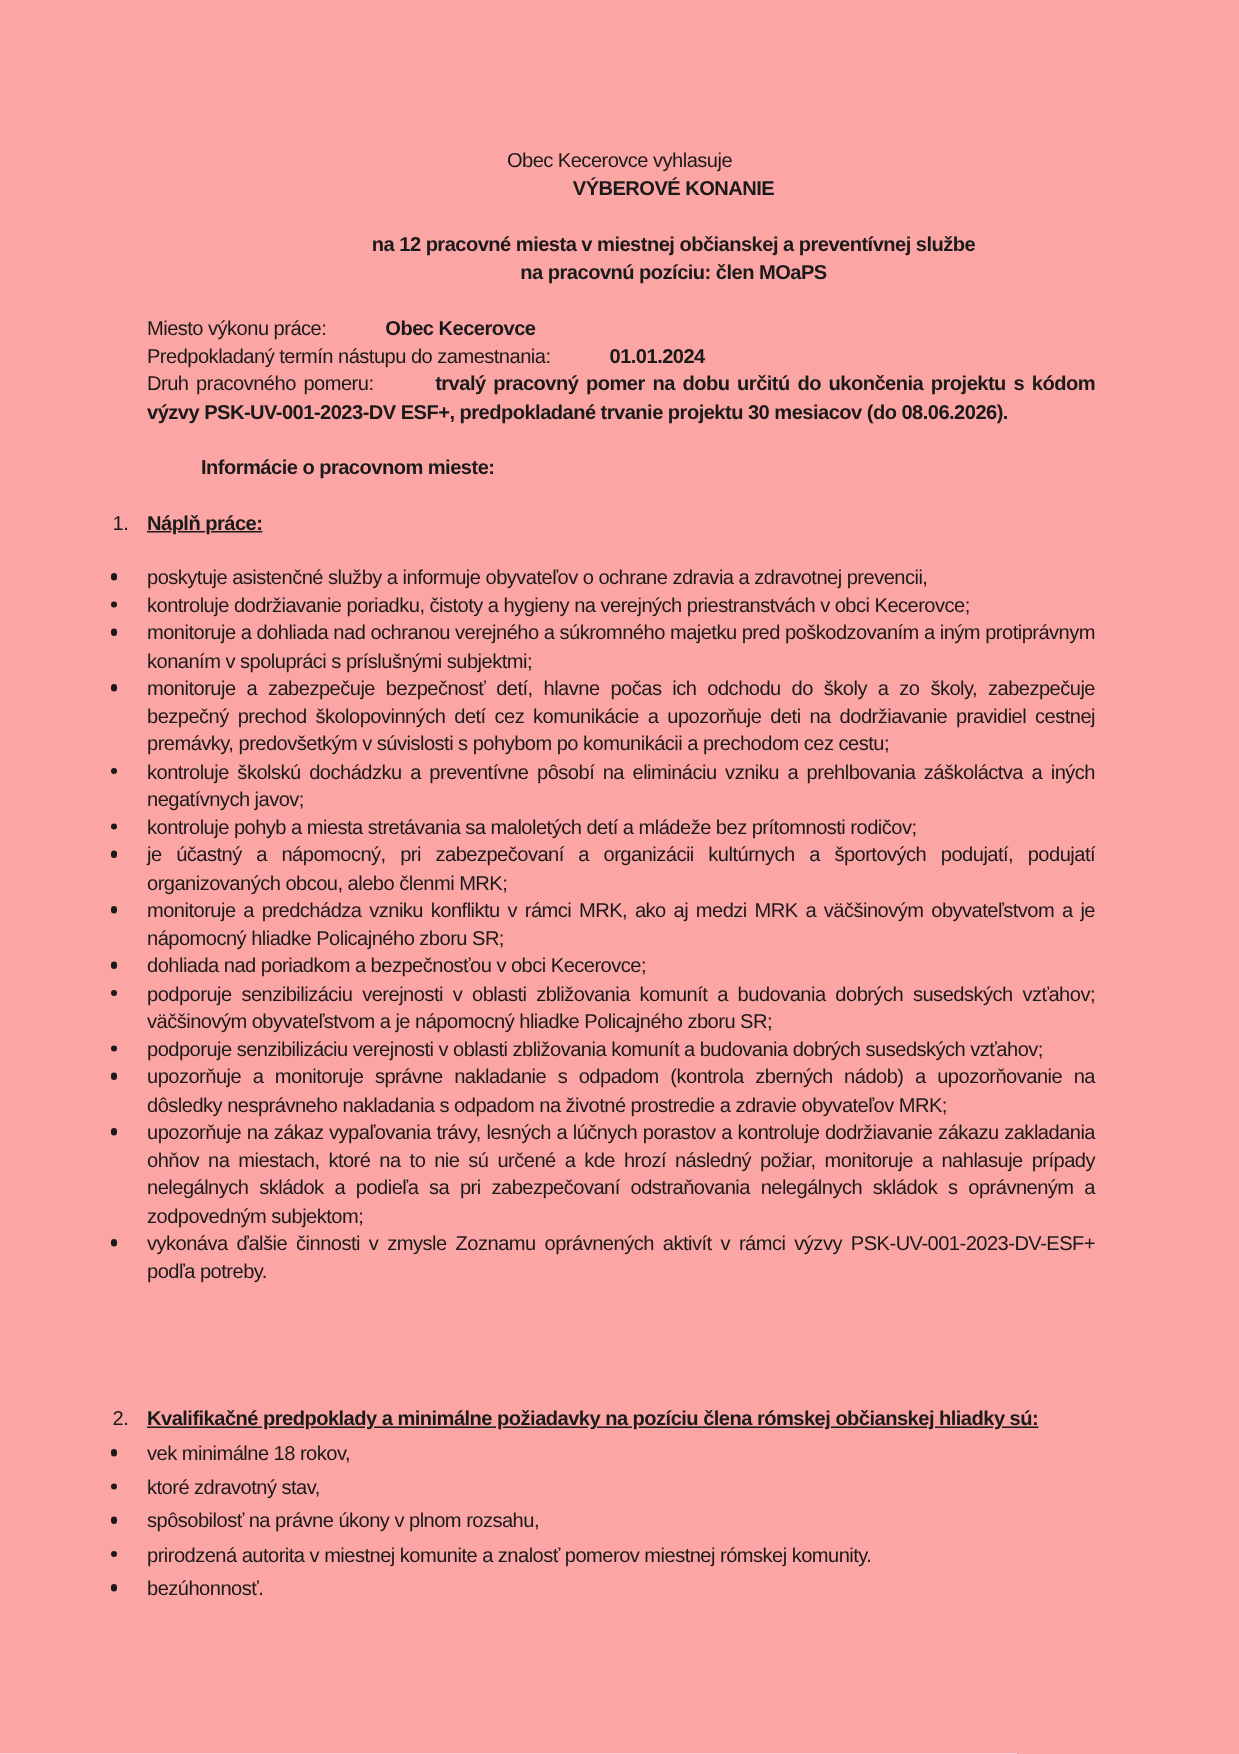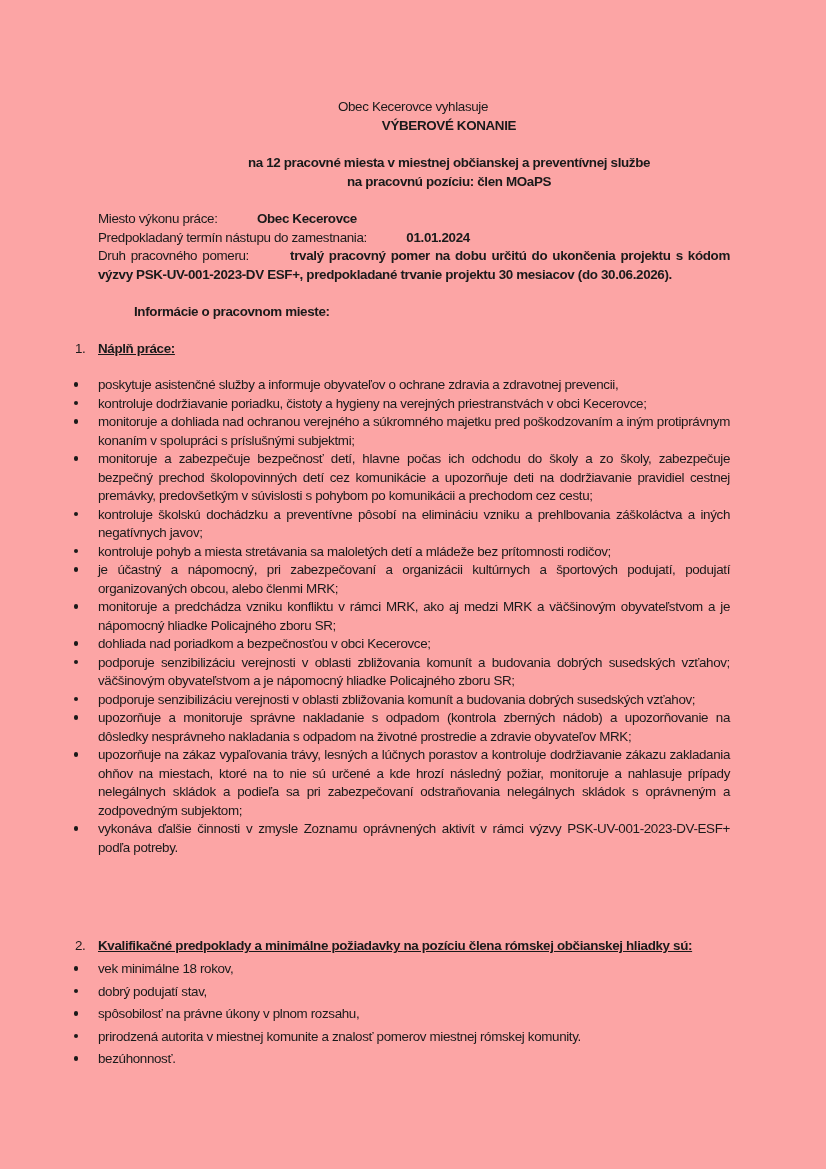--- a/index.html
+++ b/index.html
@@ -29,21 +29,21 @@
   <div class="center b" style="top:154px;">na 12 pracovné miesta v miestnej občianskej a preventívnej službe</div>
   <div class="center b" style="top:173px;">na pracovnú pozíciu: člen MOaPS</div>
 
   <div class="line" style="top:210px;">
     <span>Miesto výkonu práce: </span><span class="b">Obec Kecerovce</span>
   </div>
   <div class="line" style="top:228.5px;">
     <span>Predpokladaný termín nástupu do zamestnania: </span><span class="b">01.01.2024</span>
   </div>
   <div class="para" style="top:247px;">
-    <span>Druh pracovného pomeru: </span><span class="b">trvalý pracovný pomer na dobu určitú do ukončenia projektu s kódom výzvy PSK-UV-001-2023-DV ESF+, predpokladané trvanie projektu 30 mesiacov (do 30.06.2026).</span>
+    <span>Druh pracovného pomeru: </span><span class="b">trvalý pracovný pomer na dobu určitú do ukončenia projektu s kódom výzvy PSK-UV-001-2023-DV ESF+, predpokladané trvanie projektu 30 mesiacov (do 08.06.2026).</span>
   </div>
 
   <div class="line b" style="top:303px;">Informácie o pracovnom mieste:</div>
 
   <div class="heading" style="top:340px;">
     <span class="num">1.</span><span class="title">Náplň práce:</span>
   </div>
 
   <ul class="list" style="top:376px;">
     <li><span class="bullet"></span><span>poskytuje asistenčné služby a informuje obyvateľov o ochrane zdravia a zdravotnej prevencii,</span></li>
@@ -61,19 +61,19 @@
     <li><span class="bullet"></span><span>upozorňuje na zákaz vypaľovania trávy, lesných a lúčnych porastov a kontroluje dodržiavanie zákazu zakladania ohňov na miestach, ktoré na to nie sú určené a kde hrozí následný požiar, monitoruje a nahlasuje prípady nelegálnych skládok a podieľa sa pri zabezpečovaní odstraňovania nelegálnych skládok s oprávneným a zodpovedným subjektom;</span></li>
     <li><span class="bullet"></span><span>vykonáva ďalšie činnosti v zmysle Zoznamu oprávnených aktivít v rámci výzvy PSK-UV-001-2023-DV-ESF+ podľa potreby.</span></li>
   </ul>
 
   <div class="heading" style="top:937px;">
     <span class="num">2.</span><span class="title">Kvalifikačné predpoklady a minimálne požiadavky na pozíciu člena rómskej občianskej hliadky sú:</span>
   </div>
 
   <ul class="list req" style="top:960px;">
     <li><span class="bullet"></span><span>vek minimálne 18 rokov,</span></li>
-    <li><span class="bullet"></span><span>dobrý podujatí stav,</span></li>
+    <li><span class="bullet"></span><span>ktoré zdravotný stav,</span></li>
     <li><span class="bullet"></span><span>spôsobilosť na právne úkony v plnom rozsahu,</span></li>
     <li><span class="bullet"></span><span>prirodzená autorita v miestnej komunite a znalosť pomerov miestnej rómskej komunity.</span></li>
     <li><span class="bullet"></span><span>bezúhonnosť.</span></li>
   </ul>
 
 </div>
 
 </body></html>

